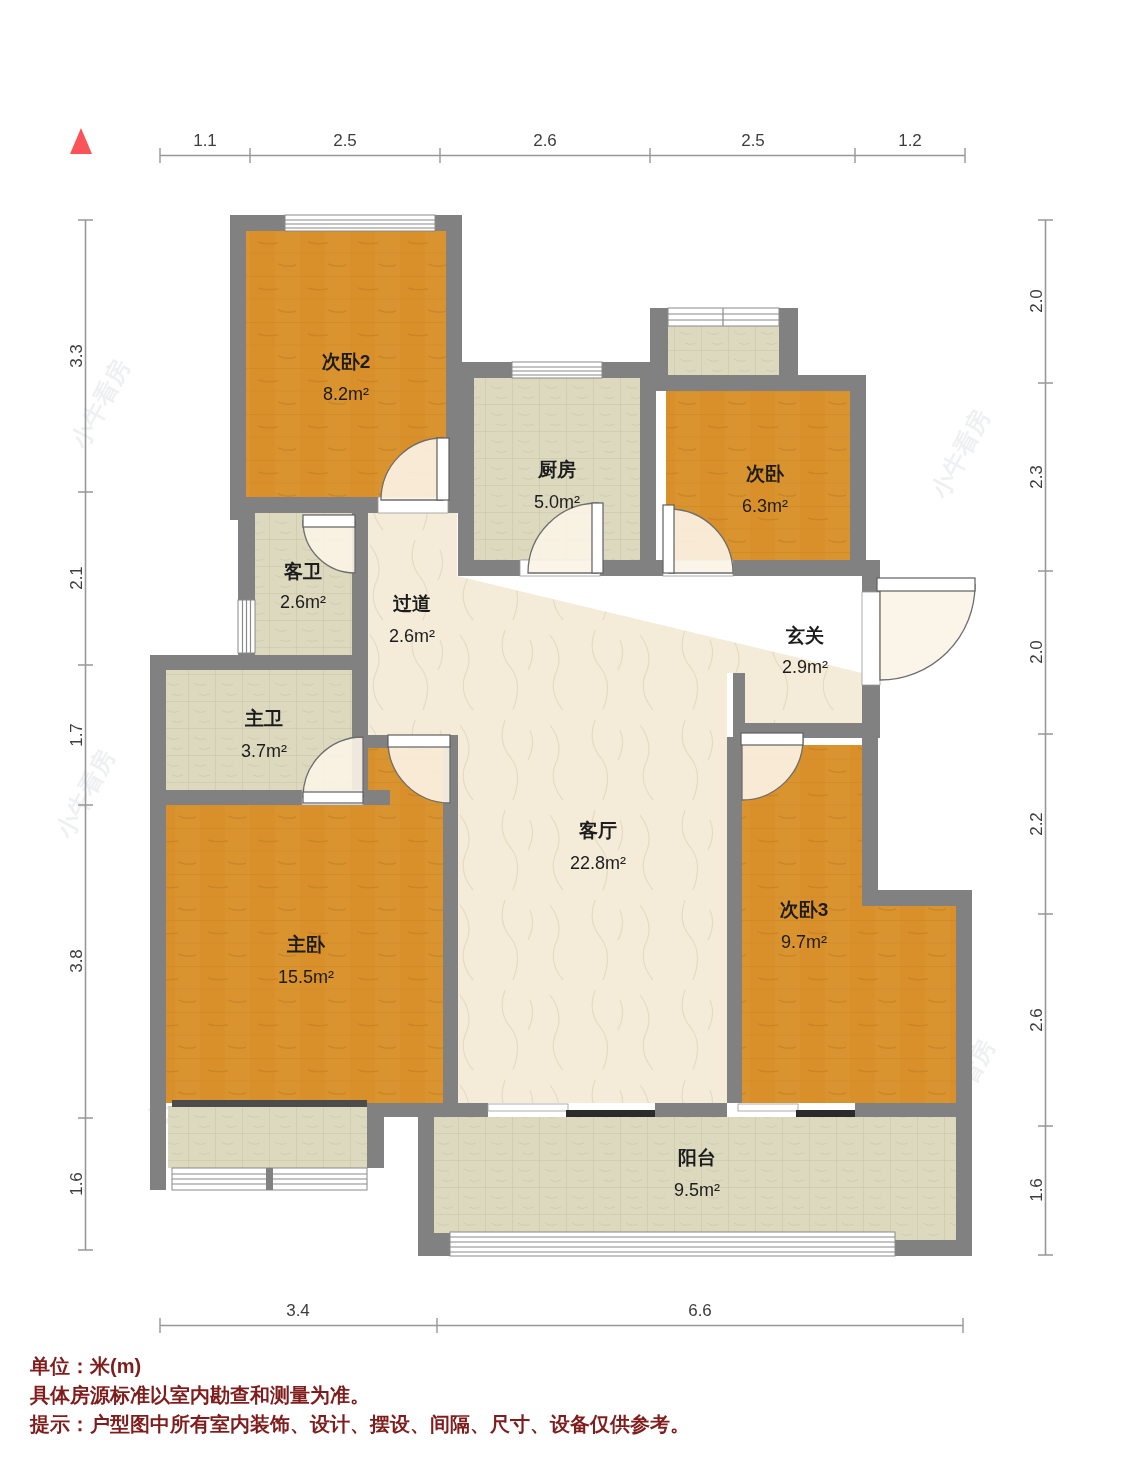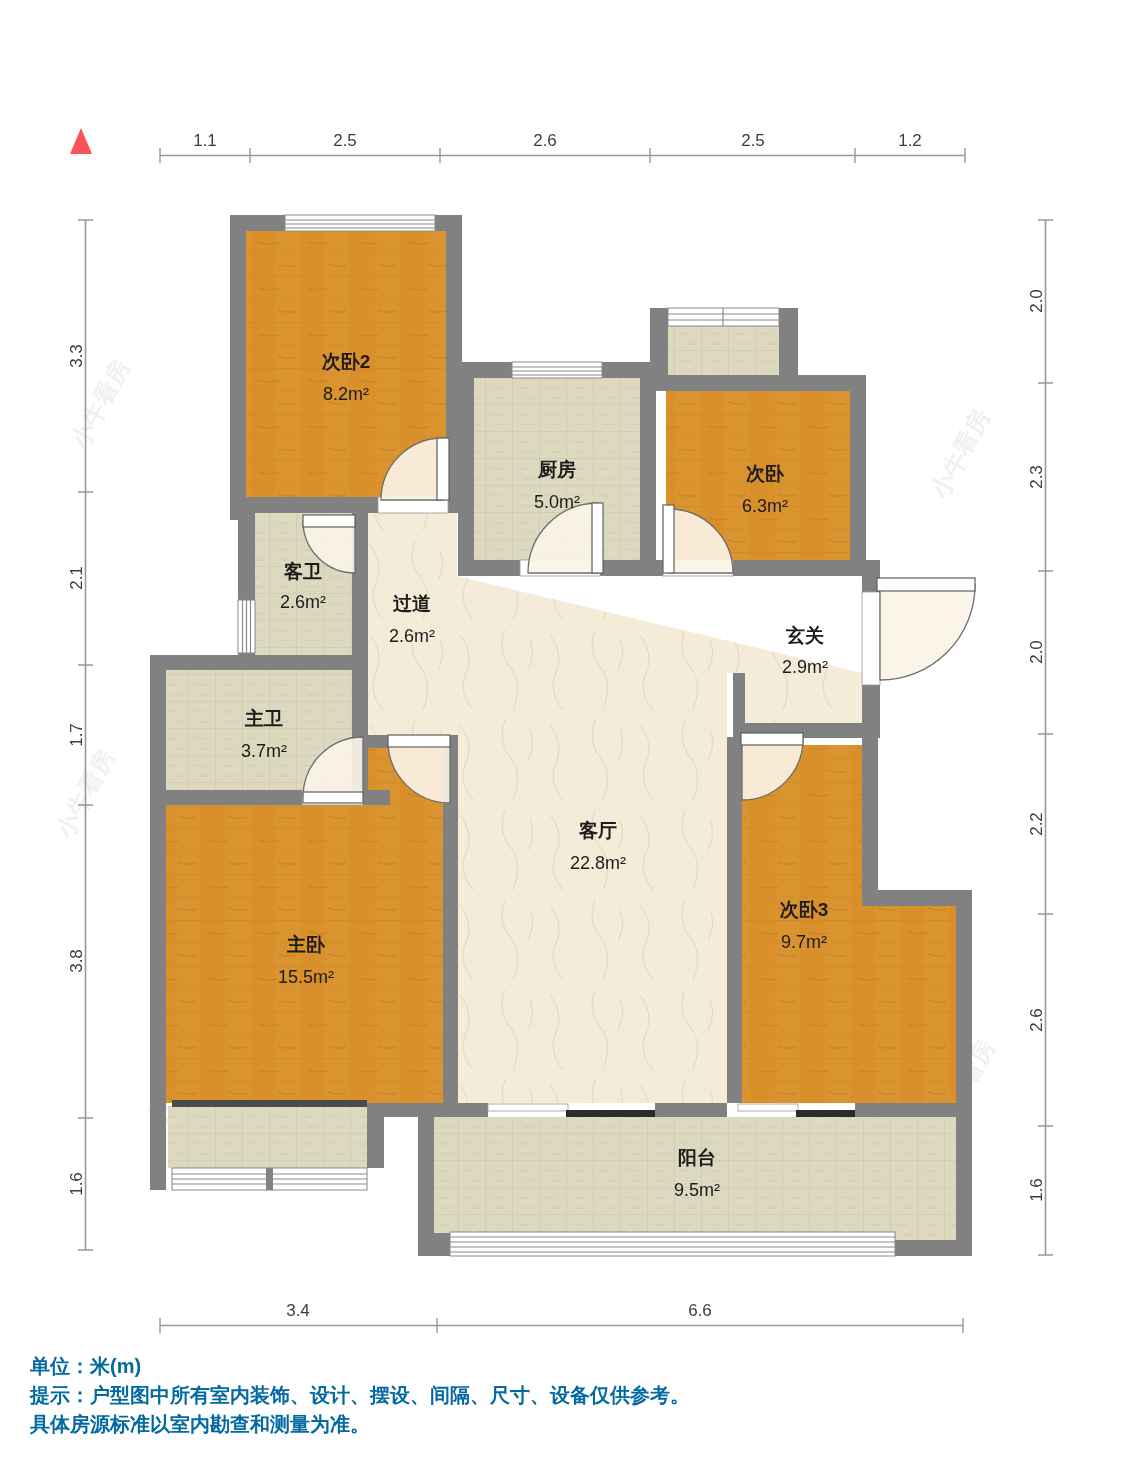--- a/index.html
+++ b/index.html
@@ -13,21 +13,21 @@
   .winline{stroke:#8a8a8a;stroke-width:1.2;fill:none;}
   .threshold{fill:#ffffff;stroke:#9a9a9a;stroke-width:0.8;}
   .door-panel{fill:#ffffff;stroke:#5f5f5f;stroke-width:1.2;}
   .door-swing{fill:var(--swing);fill-opacity:0.9;stroke:#6e6e6e;stroke-width:1.3;}
   .dimline{stroke:var(--dim_line);stroke-width:1.6;}
   .dimtick{stroke:var(--dim_line);stroke-width:1.4;}
   .dimtext{font-size:17px;fill:var(--dim_text);}
   .rname{font-size:19px;font-weight:bold;fill:#1c1c1c;}
   .rarea{font-size:18px;fill:#1c1c1c;}
   .wmtext{font-size:24px;fill:#8c98a4;opacity:0.14;font-weight:bold;}
-  .footer{position:absolute;left:30px;top:1352px;width:1000px;color:#0369a1;
+  .footer{position:absolute;left:30px;top:1352px;width:1000px;color:#7f1d1d;
           font-size:20px;font-weight:bold;line-height:29px;}
   text{font-family:"Liberation Sans","DejaVu Sans",sans-serif;}
 </style>
 </head>
 <body>
 
 <div class="stage">
 <svg width="1125" height="1474" viewBox="0 0 1125 1474" xmlns="http://www.w3.org/2000/svg">
   <defs>
     <pattern id="woodV" width="50" height="46" patternUnits="userSpaceOnUse">
@@ -254,16 +254,16 @@
     <text class="dimtext" transform="rotate(-90,1036,477)" x="1036" y="483">2.3</text>
     <text class="dimtext" transform="rotate(-90,1036,652)" x="1036" y="658">2.0</text>
     <text class="dimtext" transform="rotate(-90,1036,824)" x="1036" y="830">2.2</text>
     <text class="dimtext" transform="rotate(-90,1036,1020)" x="1036" y="1026">2.6</text>
     <text class="dimtext" transform="rotate(-90,1036,1190)" x="1036" y="1196">1.6</text>
   </g>
 </svg>
 
 <div class="footer">
   <div>单位：米(m)</div>
+  <div>具体房源标准以室内勘查和测量为准。</div>
   <div>提示：户型图中所有室内装饰、设计、摆设、间隔、尺寸、设备仅供参考。</div>
-  <div>具体房源标准以室内勘查和测量为准。</div>
 </div>
 </div>
 
 </body></html>

